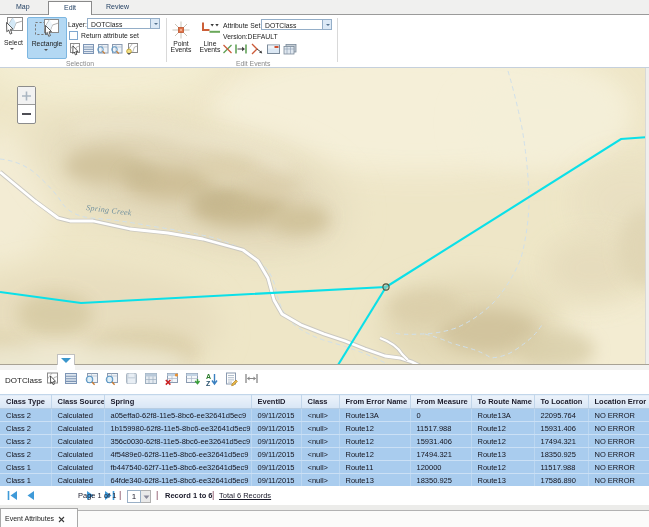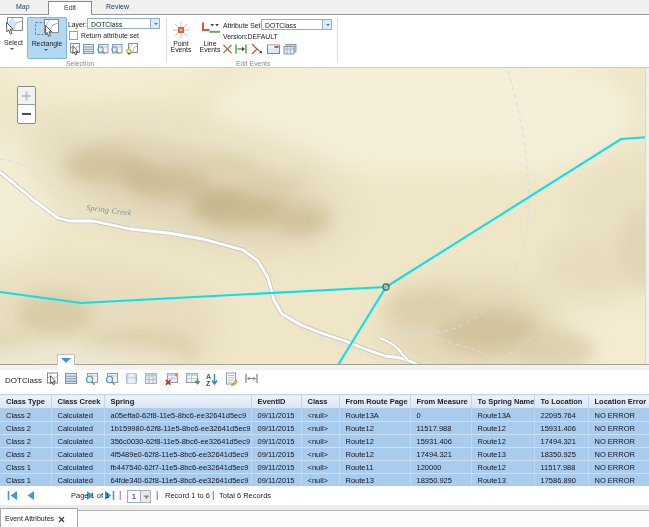--- a/index.html
+++ b/index.html
@@ -355,27 +355,27 @@
             <col style="width:38px">
             <col style="width:71px">
           <col style="width:61px">
             <col style="width:63px">
             <col style="width:54px">
           <col style="width:61px">
         </colgroup>
         <tbody>
             <tr>
           <th>Class Type</th>
-              <th>Class Creek</th>
+              <th>Class Source</th>
               <th>Spring</th>
               <th>EventID</th>
           <th>Class</th>
-              <th>From Route Page</th>
+              <th>From Error Name</th>
               <th>From Measure</th>
-          <th>To Spring Name</th>
+          <th>To Route Name</th>
               <th>To Location</th>
               <th>Location Error</th>
         </tr>
         <tr>
               <td>Class 2</td>
               <td>Calculated</td>
               <td>a05effa0-62f8-11e5-8bc6-ee32641d5ec9</td>
               <td>09/11/2015</td>
               <td>&lt;null&gt;</td>
               <td>Route13A</td>
@@ -451,31 +451,31 @@
       <svg class="abs" style="left:7px; top:4px;" width="110" height="11" viewBox="0 0 110 11">
         <g fill="#3f9ad8">
           <path d="M1.5,1 V10" stroke="#3f9ad8" stroke-width="1.6"></path>
           <path d="M10,1 L3.5,5.5 L10,10 Z"></path>
           <path d="M27,1 L20.5,5.5 L27,10 Z"></path>
           <path d="M80,1 L86.5,5.5 L80,10 Z"></path>
           <path d="M98,1 L104.5,5.5 L98,10 Z"></path>
           <path d="M106.5,1 V10" stroke="#3f9ad8" stroke-width="1.6"></path>
         </g>
       </svg>
-      <span class="abs" style="left:35px; top:5px;padding-left:36px;">Page 1 of 1</span>
+      <span class="abs" style="left:42px; top:5px;padding-left:36px;">Page 1 of 1</span>
       <span class="sep" style="left:119px;">|</span>
       <span class="abs" style="left:127px; top:4px; width:14px; height:13px; background:#fff; border:1px solid #9ab0c6; font-size:8px; text-align:center; line-height:12px;">1</span>
       <span class="abs" style="left:141px; top:4px; width:10px; height:13px; background:#e9e9e9; border:1px solid #b0b0b0; border-left:none;"></span>
       <svg class="abs" style="left:143px; top:9px;" width="7" height="5" viewBox="0 0 7 5">
           <path d="M0.5,0.5 L3.5,4 L6.5,0.5 Z" fill="#889"></path>
         </svg>
       <span class="sep" style="left:156px;">|</span>
-      <span class="abs" style="left:165px; top:5px;">Record 1 to 6</span>
+      <span class="abs" style="left:165px; top:5px;font-weight:bold;">Record 1 to 6</span>
       <span class="sep" style="left:212px;">|</span>
-      <span class="abs" style="left:219px; top:5px;">Total 6 Records</span>
+      <span class="abs" style="left:219px; top:5px;text-decoration:underline;">Total 6 Records</span>
     </div>
     <div id="btabs">
       <div class="rest"></div>
       <div id="btab1">
           <span class="t">Event Attributes</span>
         <svg class="abs" style="left:57px; top:7px;" width="7" height="7" viewBox="0 0 7 7">
           <path d="M1,1 L6,6 M6,1 L1,6" stroke="#3a3a3a" stroke-width="1.1"></path>
         </svg>
       </div>
     </div>

